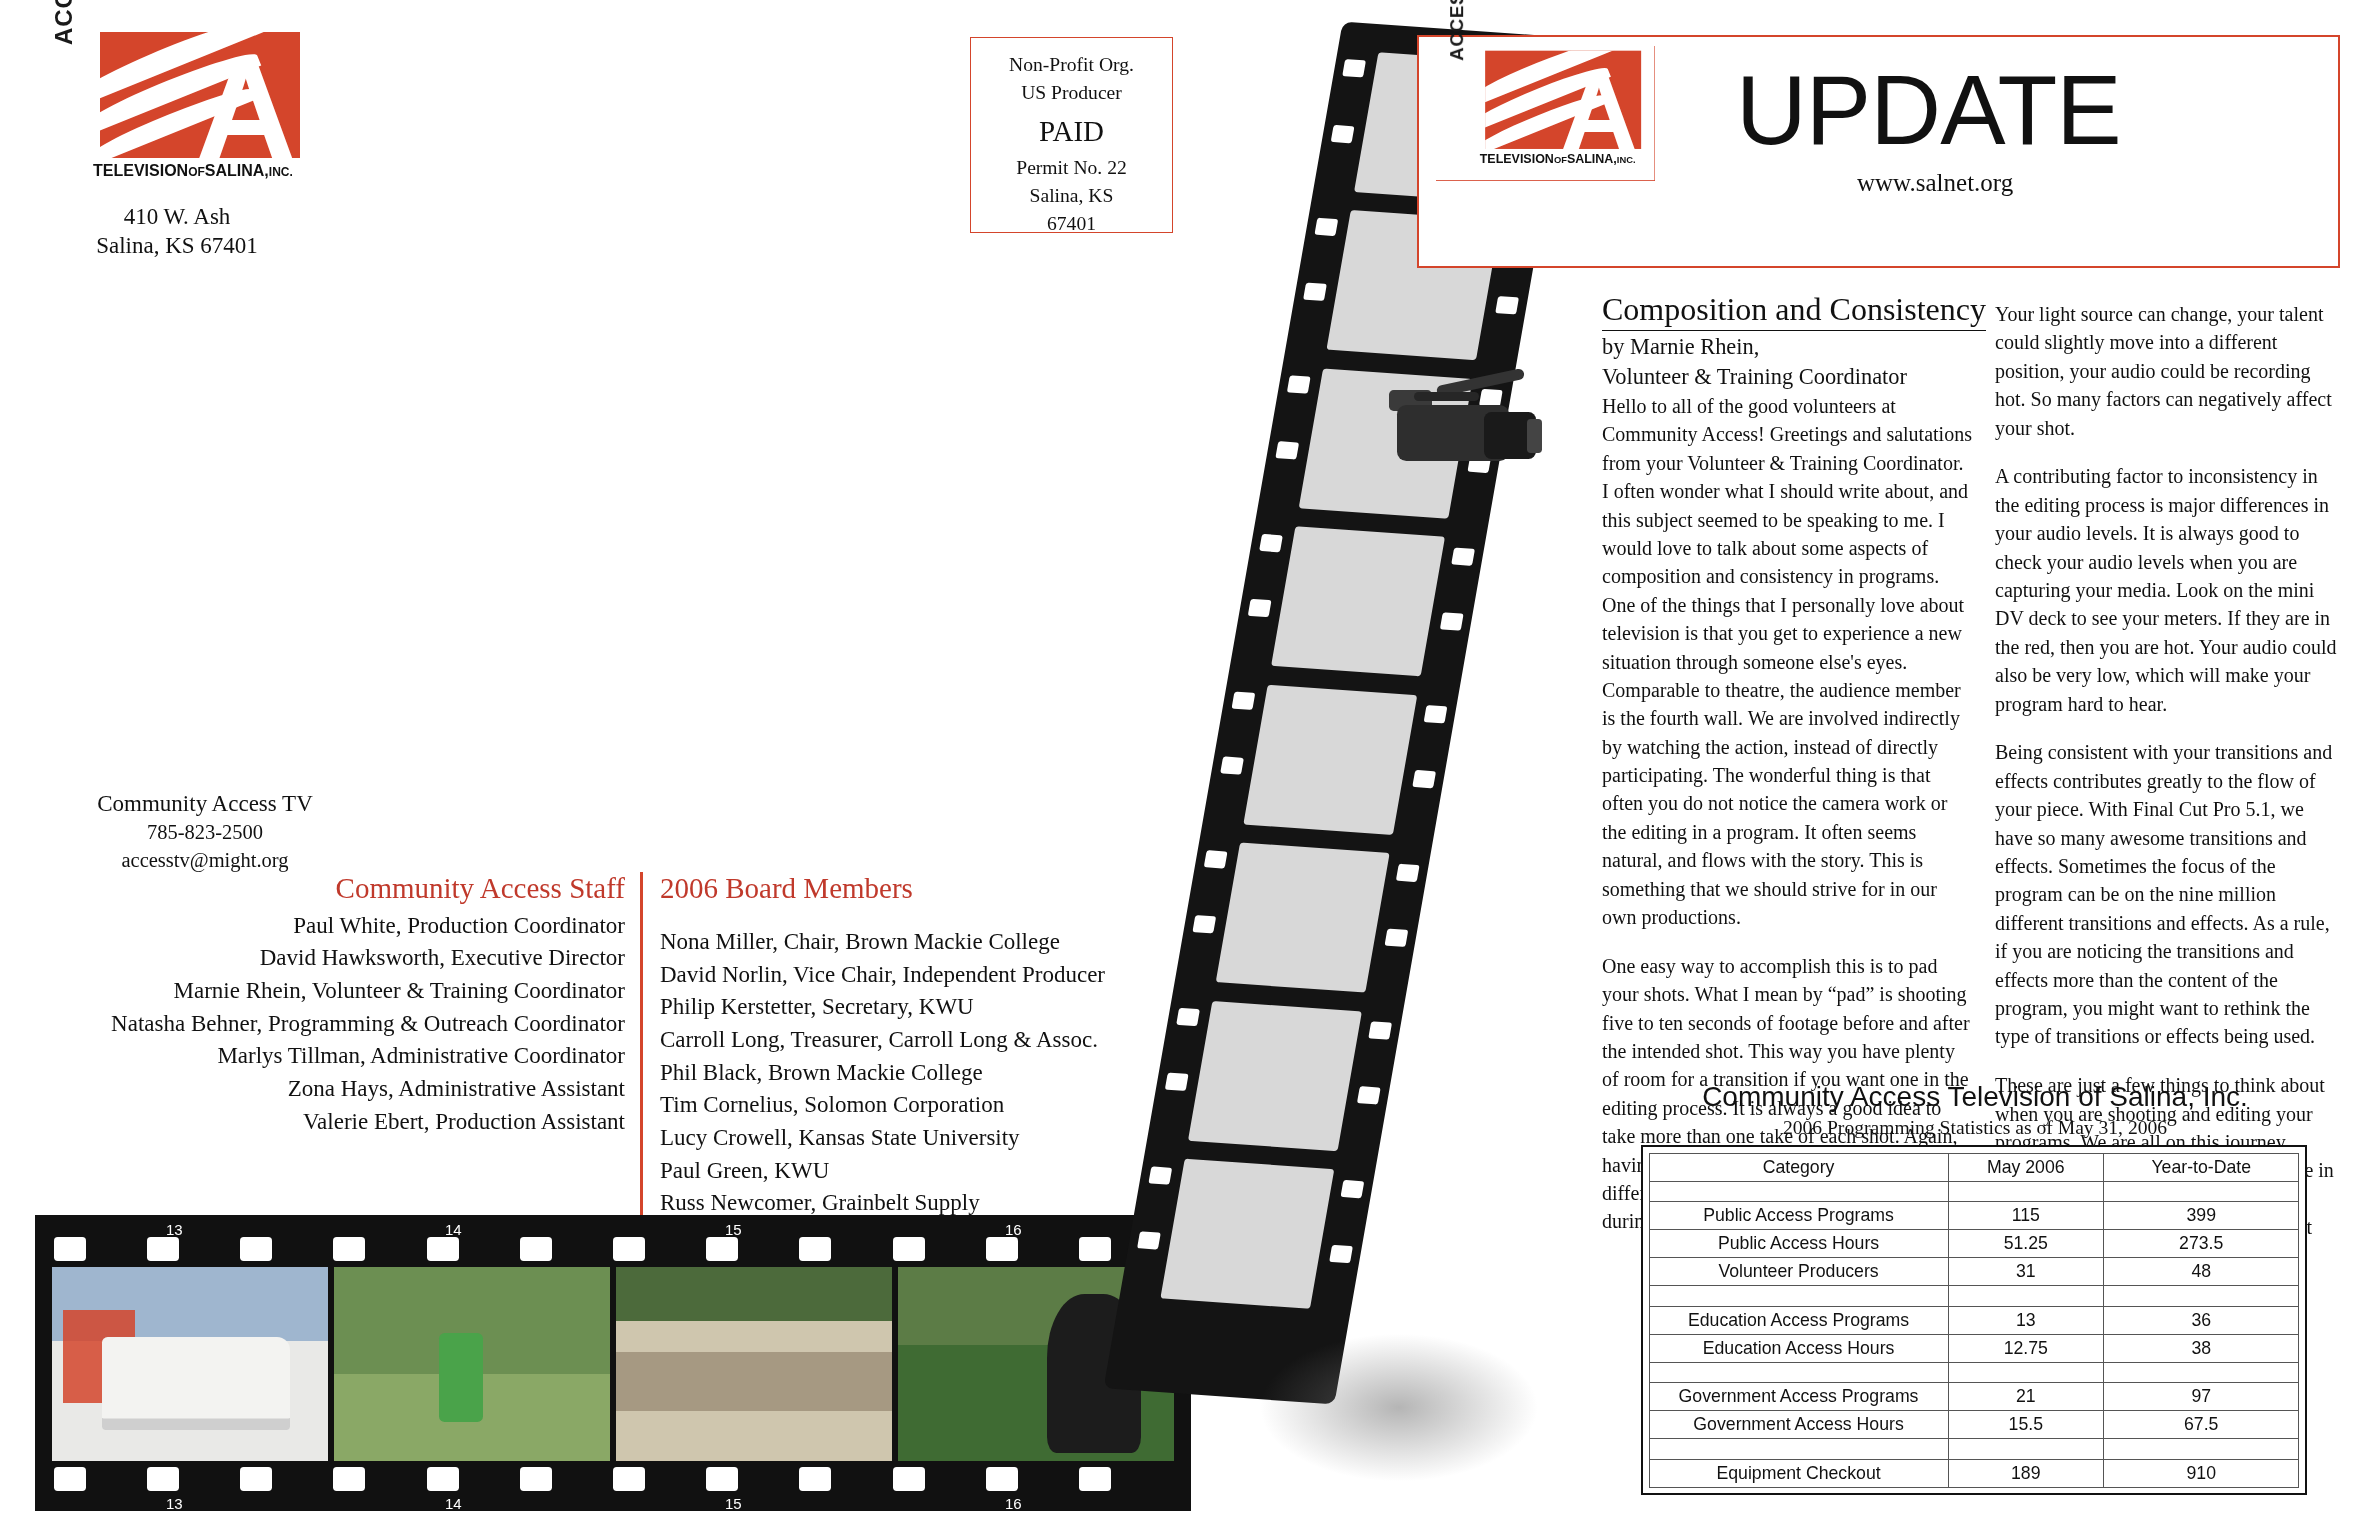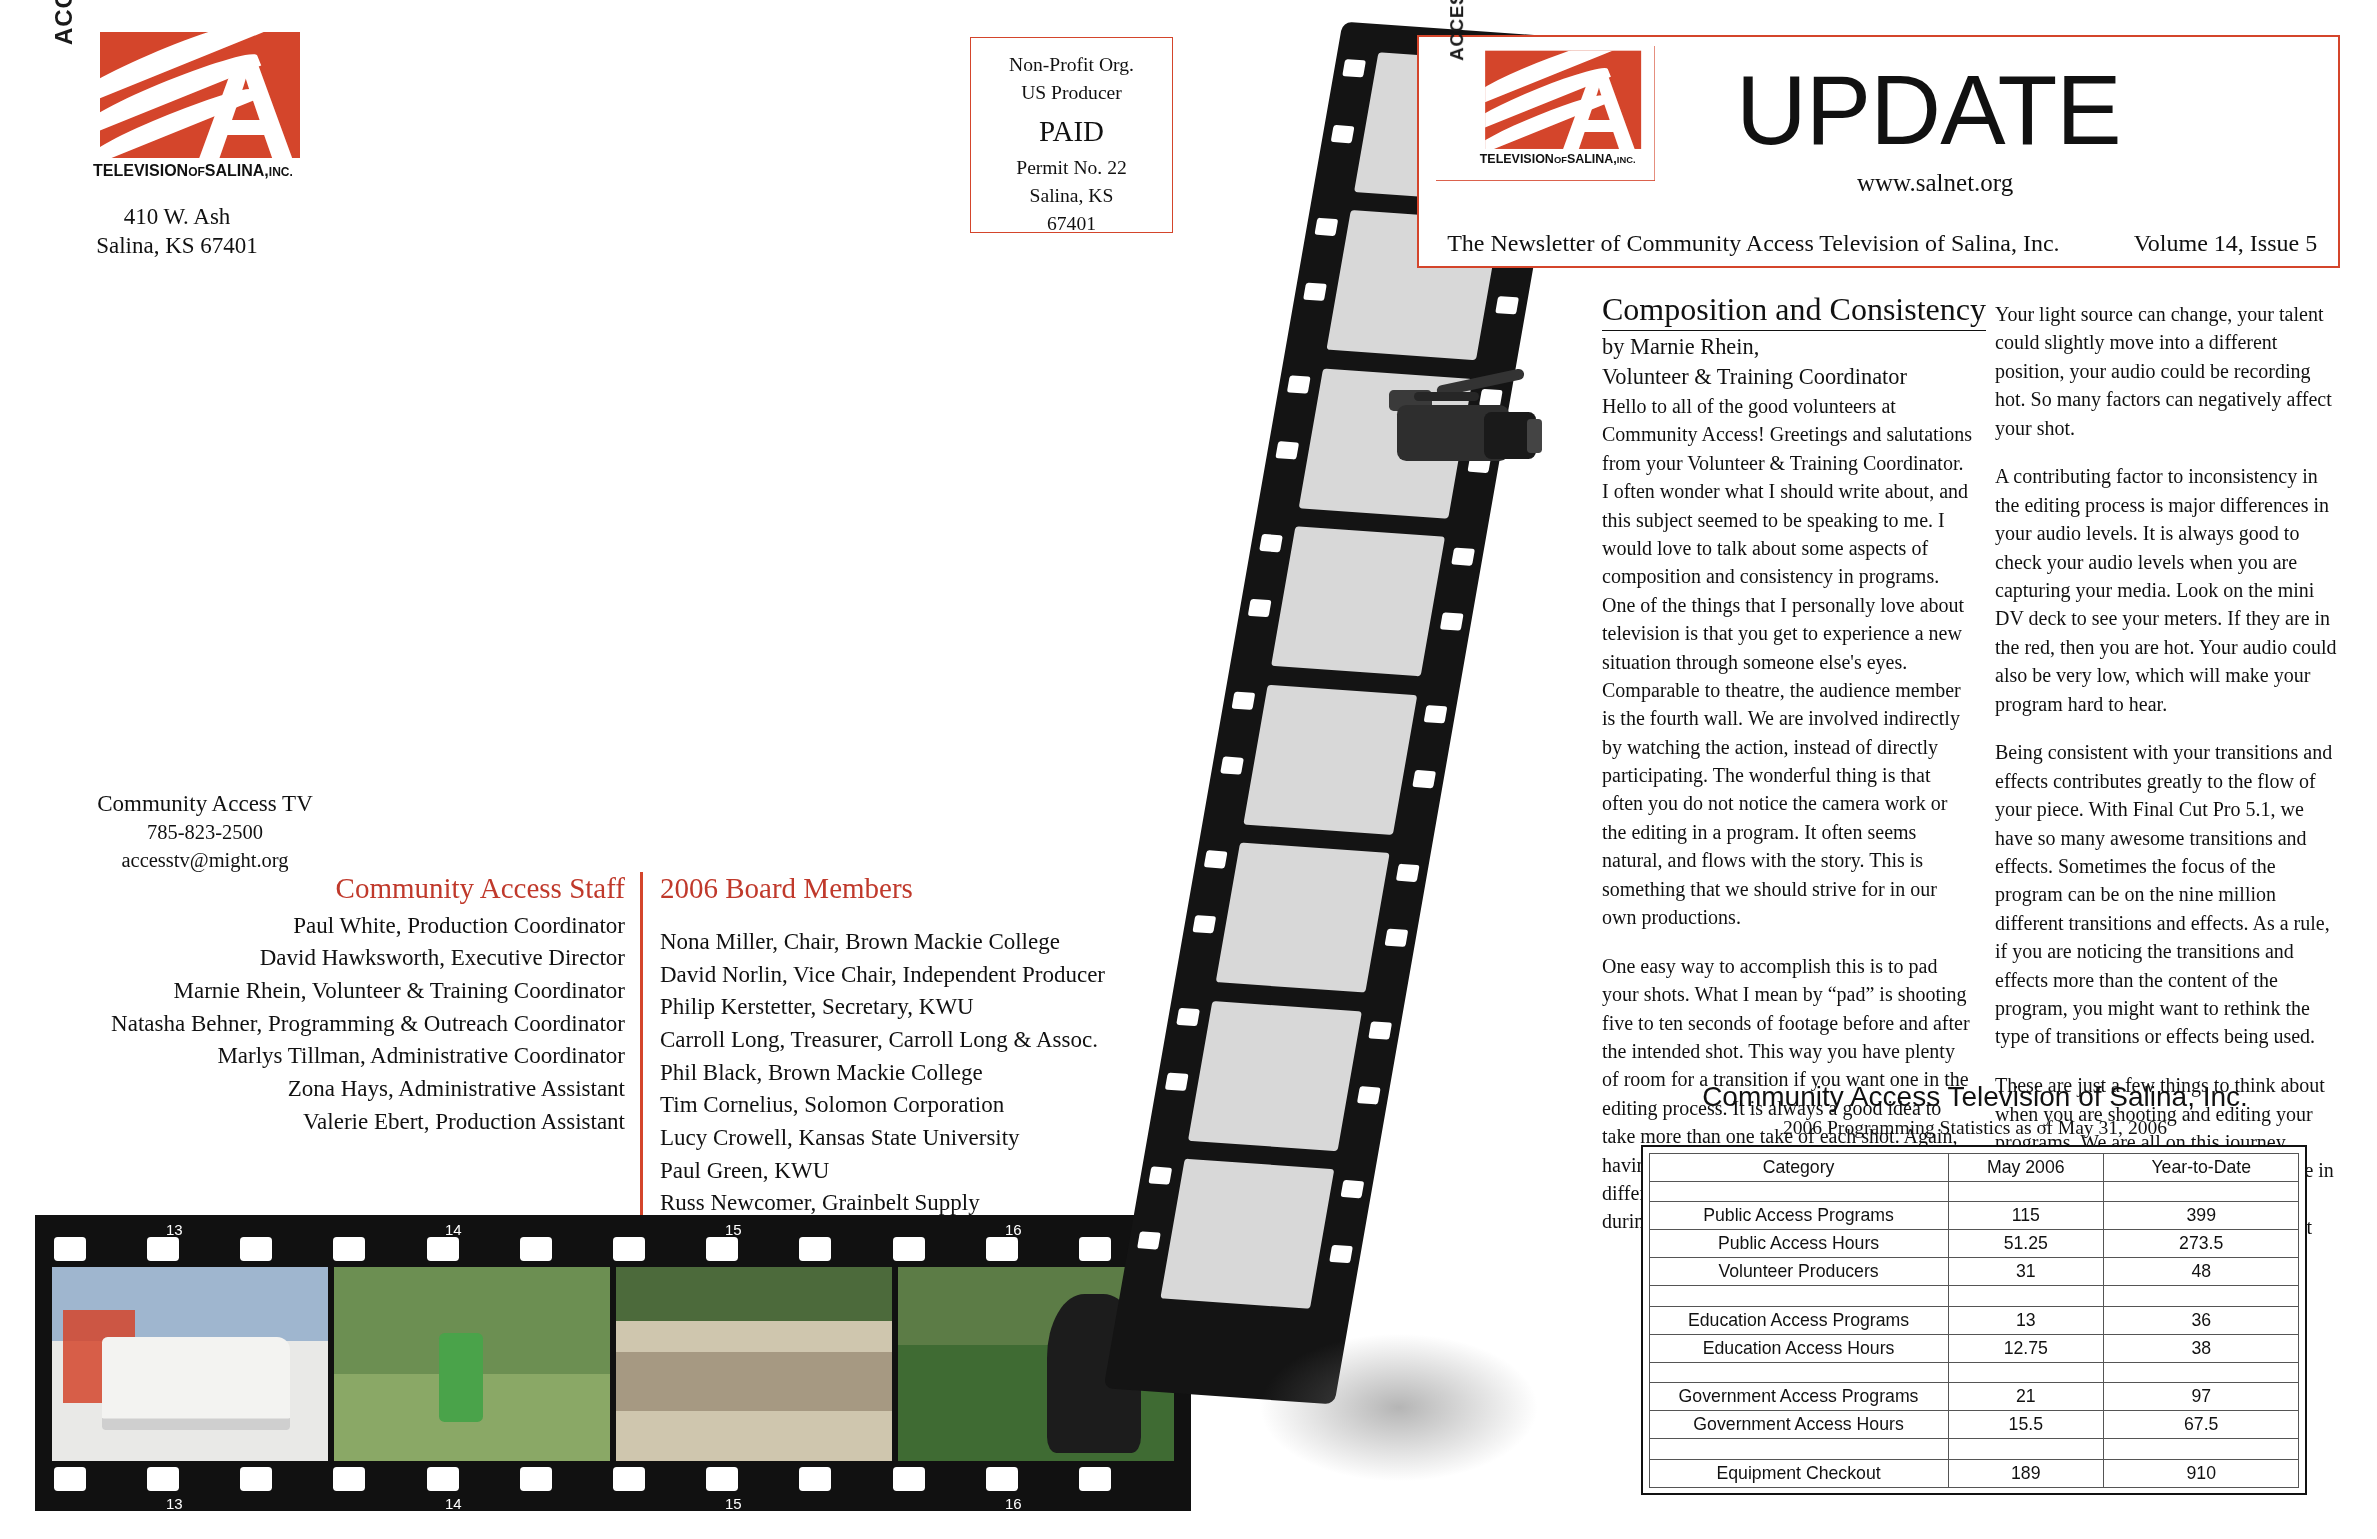--- a/index.html
+++ b/index.html
@@ -554,24 +554,20 @@
         <div class="swoosh s3"></div>
         <div class="bigA">A</div>
       </div>
       <div class="logo-tagline">
         <span>TELEVISION</span><span class="small">OF</span><span>SALINA,</span><span class="small">INC.</span>
       </div>
     </div>
   </div>
   <div id="update-word">UPDATE</div>
   <div id="masthead-url">www.salnet.org</div>
-  <div id="masthead-footer">
-    <span>The Newsletter of Community Access Television of Salina, Inc.</span>
-    <span>Volume 14, Issue 5</span>
-  </div>
 </div>
 
 <div class="abs" id="article-title">Composition and Consistency</div>
 <div class="abs" id="article-byline">
   <div>by Marnie Rhein,</div>
   <div>Volunteer &amp; Training Coordinator</div>
 </div>
 
 <div class="col" id="col-left">
   <p>Hello to all of the good volunteers at Community Access!  Greetings and salutations from your Volunteer &amp; Training Coordinator.  I often wonder what I should write about, and this subject seemed to be speaking to me.  I would love to talk about some aspects of composition and consistency in programs.  One of the things that I personally love about television is that you get to experience a new situation through someone else's eyes.  Comparable to theatre, the audience member is the fourth wall.  We are involved indirectly by watching the action, instead of directly participating.  The wonderful thing is that often you do not notice the camera work or the editing in a program.  It often seems natural, and flows with the story.  This is something that we should strive for in our own productions.</p>

